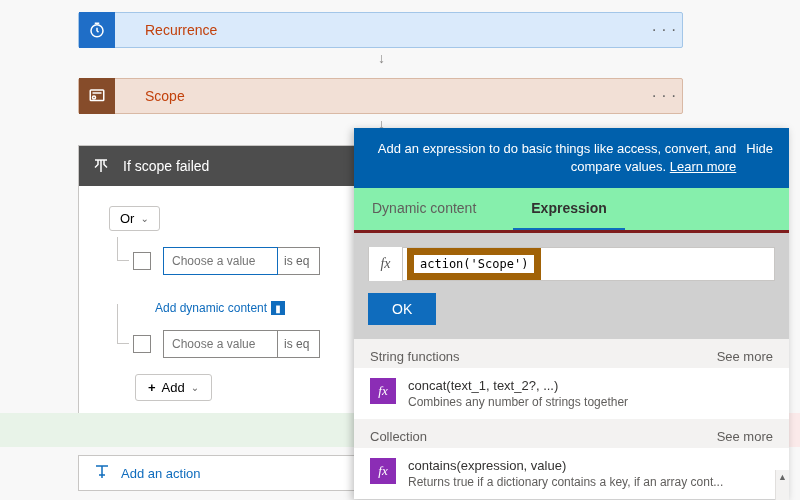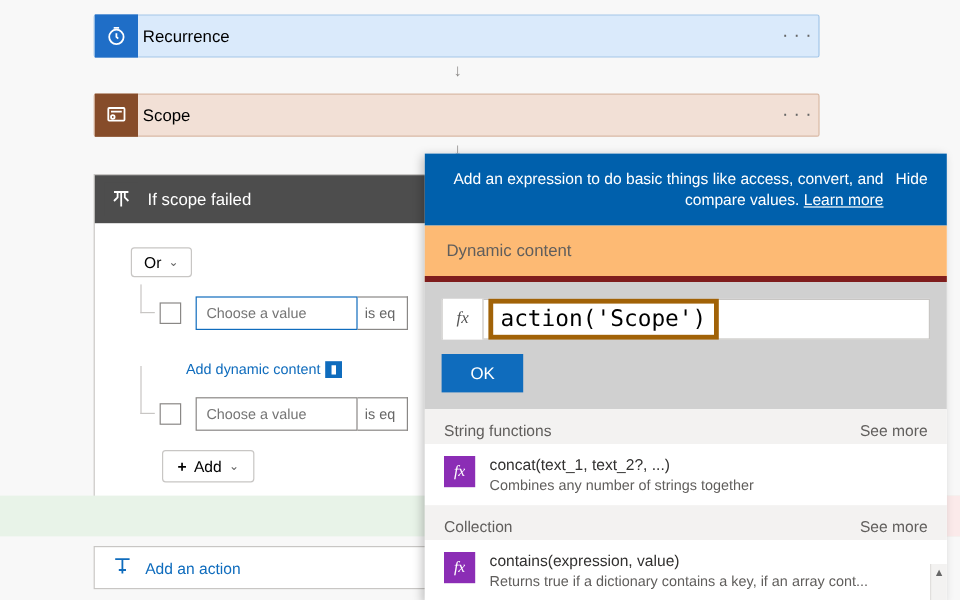--- a/index.html
+++ b/index.html
@@ -2,21 +2,21 @@
 <html><head>
 <meta charset="utf-8">
 <style>
 * { box-sizing: border-box; margin: 0; padding: 0; font-family: "Segoe UI", Arial, sans-serif; }
 body { background: #f8f8f8; width: 800px; height: 500px; overflow: hidden; position: relative; }
 
 .canvas { position: relative; width: 800px; height: 500px; }
 
 .step { position: absolute; display: flex; align-items: center; height: 36px; border: 1px solid; border-radius: 2px; }
 .step .icon-box { width: 36px; height: 36px; display: flex; align-items: center; justify-content: center; color: #fff; }
-.step .title { flex: 1; padding: 0 4px; font-size: 14px; color: #000000; }
+.step .title { flex: 1; padding: 0 30px; font-size: 14px; color: #c2410c; }
 .step .more { width: 36px; text-align: center; color: #666; font-size: 16px; cursor: pointer; }
 
 .recurrence { left: 78px; top: 12px; width: 605px; background: #daeafb; border-color: #a3c6e8; }
 .recurrence .icon-box { background: #1f6ec7; }
 
 .scope { left: 78px; top: 78px; width: 605px; background: #f2e0d6; border-color: #d9b9a5; }
 .scope .icon-box { background: #864c2a; }
 
 .arrow { position: absolute; left: 378px; color: #8a8886; font-size: 14px; }
 .arrow1 { top: 50px; }
@@ -28,21 +28,21 @@
 .condition-header .title { font-size: 14px; flex: 1; }
 .condition-body { padding: 20px 30px; }
 
 .or-pill { display: inline-flex; align-items: center; border: 1px solid #c8c6c4; border-radius: 3px; padding: 4px 10px; font-size: 13px; cursor: pointer; margin-bottom: 10px; }
 .or-pill .chev { margin-left: 6px; color: #666; font-size: 10px; }
 
 .cond-row { display: flex; align-items: center; margin-left: 12px; position: relative; padding: 6px 0; }
 .tree-line { position: absolute; left: -4px; top: -4px; bottom: 50%; width: 12px; border-left: 1px solid #c8c6c4; border-bottom: 1px solid #c8c6c4; }
 .tree-line-full { position: absolute; left: -4px; top: -20px; bottom: 50%; width: 12px; border-left: 1px solid #c8c6c4; border-bottom: 1px solid #c8c6c4; }
 .checkbox { width: 18px; height: 18px; border: 1px solid #8a8886; margin: 0 12px 0 12px; cursor: pointer; }
-.val-input { width: 135px; height: 28px; border: 1px solid #8a8886; padding: 0 8px; font-size: 12px; color: #666; }
+.val-input { width: 115px; height: 28px; border: 1px solid #8a8886; padding: 0 8px; font-size: 12px; color: #666; }
 .val-input.active { border: 1px solid #0f6cbd; color: #999; }
 .op-box { width: 42px; height: 28px; border: 1px solid #8a8886; border-left: none; font-size: 12px; color: #666; display: flex; align-items: center; padding-left: 6px; }
 
 .dyn-link { font-size: 12px; color: #0f6cbd; margin-left: 46px; margin-top: 20px; cursor: pointer; display: inline-flex; align-items: center; }
 .dyn-link .badge { margin-left: 4px; width: 14px; height: 14px; background: #0f6cbd; color: #fff; font-size: 10px; display: inline-flex; align-items: center; justify-content: center; }
 
 .add-btn { display: inline-flex; align-items: center; border: 1px solid #c8c6c4; border-radius: 3px; padding: 5px 12px; font-size: 13px; margin-left: 26px; margin-top: 10px; cursor: pointer; }
 .add-btn .plus { margin-right: 6px; font-weight: bold; }
 .add-btn .chev { margin-left: 6px; font-size: 10px; color: #666; }
 
@@ -51,29 +51,29 @@
 .add-action { position: absolute; left: 78px; top: 455px; width: 280px; height: 36px; border: 1px solid #c8c6c4; background: #fff; display: flex; align-items: center; padding: 0 14px; font-size: 13px; color: #0f6cbd; cursor: pointer; }
 .add-action .icon { margin-right: 10px; }
 
 
 .expr-panel { position: absolute; left: 354px; top: 128px; width: 435px; background: #fff; box-shadow: -2px 2px 8px rgba(0,0,0,0.25); }
 .expr-header { background: #0060ac; color: #fff; padding: 12px 16px; display: flex; align-items: flex-start; font-size: 13px; line-height: 1.4; }
 .expr-header .txt { flex: 1; padding-right: 10px; text-align: right; }
 .expr-header a { color: #fff; text-decoration: underline; cursor: pointer; }
 .expr-header .hide { cursor: pointer; font-size: 13px; }
 
-.tabs { display: flex; border-bottom: 5px solid #7f1d1d; background: #fdba74; gap: 19px; }
+.tabs { display: flex; border-bottom: 3px solid #7f1d1d; background: #86efac; gap: 19px; }
 .tab { padding: 12px 18px; font-size: 14px; color: #605e5c; cursor: pointer; border-bottom: 2px solid transparent; }
 .tab.active { color: #323130; border-bottom: 2px solid #0f6cbd; font-weight: 600; }
 
 .fx-bar { background: #d0d0d0; padding: 14px; }
 .fx-input-row { display: flex; background: #fff; border: 1px solid #c8c6c4; align-items: center; height: 34px; }
 .fx-badge { width: 34px; height: 34px; background: #fff; color: #555; font-style: italic; font-family: Georgia, serif; display: flex; align-items: center; justify-content: center; border-right: 1px solid #c8c6c4; font-size: 14px; }
 .fx-input-wrap { flex: 1; padding: 2px 4px; }
-.fx-highlight { border: 4px solid #a16207; padding: 2px 6px; font-family: Consolas, monospace; font-size: 19px; display: inline-block; }
+.fx-highlight { border: 7px solid #a16207; padding: 2px 6px; font-family: Consolas, monospace; font-size: 12px; display: inline-block; }
 .ok-btn { margin-top: 12px; background: #0f6cbd; color: #fff; border: none; padding: 8px 24px; font-size: 14px; cursor: pointer; }
 
 .fn-section { padding: 10px 16px 4px 16px; background: #f3f2f1; display: flex; justify-content: space-between; font-size: 13px; color: #605e5c; }
 .fn-section .see-more { cursor: pointer; }
 .fn-item { display: flex; padding: 10px 16px; background: #fff; cursor: pointer; align-items: flex-start; }
 .fn-item .fxicon { width: 26px; height: 26px; background: #8b2db5; color: #fff; font-style: italic; font-family: Georgia, serif; display: flex; align-items: center; justify-content: center; margin-right: 12px; font-size: 13px; flex-shrink: 0; }
 .fn-item .fname { font-size: 13px; color: #323130; }
 .fn-item .fdesc { font-size: 12px; color: #605e5c; margin-top: 2px; }
 
 .scrollbar-stub { position: absolute; right: 0; top: 342px; width: 14px; height: 155px; background: #f3f2f1; border-left: 1px solid #e1dfdd; }
@@ -174,20 +174,21 @@
   <div class="expr-panel">
     <div class="expr-header">
       <div class="txt">
         <span>Add an expression to do basic things like access, convert, and compare values. </span><a>Learn more</a>
       </div>
       <div class="hide">Hide</div>
     </div>
 
     <div class="tabs">
       <div class="tab">Dynamic content</div>
+      <div class="tab active">Expression</div>
     </div>
 
     <div class="fx-bar">
       <div class="fx-input-row">
         <div class="fx-badge">fx</div>
         <div class="fx-input-wrap">
           <span class="fx-highlight">action('Scope')</span>
         </div>
       </div>
       <button class="ok-btn">OK</button>

